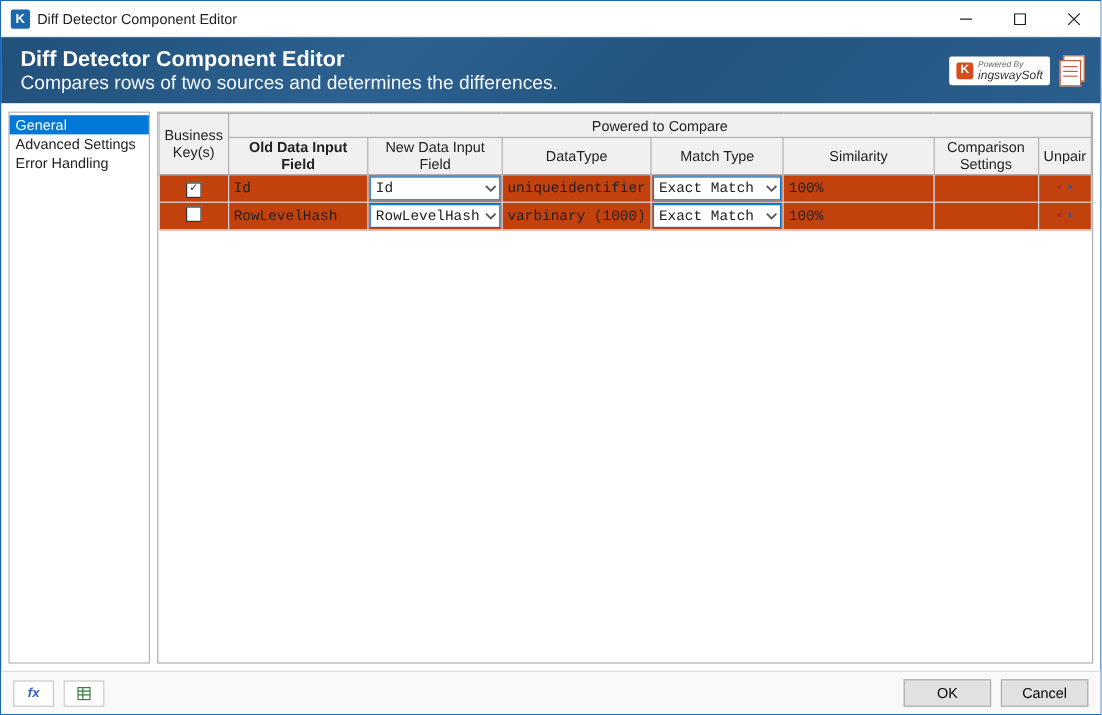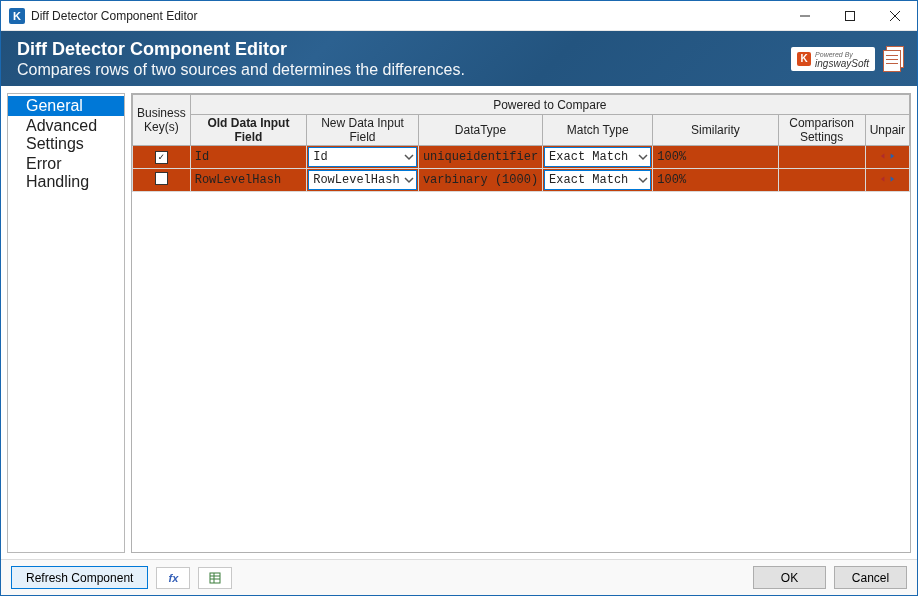--- a/index.html
+++ b/index.html
@@ -25,21 +25,21 @@
   .logo-txt .top { font-size:7px; color:#666; }
   .doc-icon { width:22px; height:26px; position:relative; }
   .doc-icon .sheet { position:absolute; width:18px; height:22px; background:#fff; border:1px solid #c06040; }
   .doc-icon .sheet.back { left:3px; top:0; }
   .doc-icon .sheet.front { left:0; top:4px; }
   .doc-icon .line { position:absolute; left:2px; right:2px; height:1px; background:#c06040; }
 
   
   .body { flex:1; display:flex; border-top:1px solid #fff; padding:6px; gap:6px; min-height:0; }
   .side { width:118px; border:1px solid #b8b8b8; background:#fff; padding:2px 0; }
-  .side-item { padding:1px 18px; font-size:16px; cursor:default; }
+  .side-item { padding:1px 5px; font-size:12px; cursor:default; }
   .side-item.selected { background:#0078d7; color:#fff; }
 
   .main { flex:1; display:flex; flex-direction:column; min-width:0; }
   .toolbar { display:flex; align-items:center; gap:6px; padding:1px 2px 4px; }
   .cb-wrap { display:flex; align-items:center; gap:4px; border:1px solid transparent; }
   .cb { width:13px; height:13px; border:1px solid #333; display:flex; align-items:center; justify-content:center; background:#fff; }
   .cb.checked::after { content:"✓"; font-size:10px; line-height:10px; color:#222; }
   .toolbar .spacer { flex:1; }
   .filter-label { margin-right:4px; }
   .filter-input { width:108px; height:19px; border:1px solid #7a7a7a; padding:0 3px; font-size:12px; font-family:inherit; }
@@ -220,21 +220,20 @@
                     </svg>
                   </span></td>
             </tr>
           </tbody>
         </table>
       </div>
     </div>
   </div>
 
   <div class="footer">
-    <button class="btn primary">Refresh Component</button>
     <div class="iconbtn">
         <span style="font-style:italic;color:#3560b8;font-size:11px;font-weight:bold">fx</span>
       </div>
     <div class="iconbtn">
         <svg width="12" height="12">
           <rect x="1" y="1" width="10" height="10" fill="none" stroke="#3a7c3a"></rect>
           <line x1="1" y1="4" x2="11" y2="4" stroke="#3a7c3a"></line>
           <line x1="1" y1="7" x2="11" y2="7" stroke="#3a7c3a"></line>
           <line x1="5" y1="1" x2="5" y2="11" stroke="#3a7c3a"></line>
         </svg>

